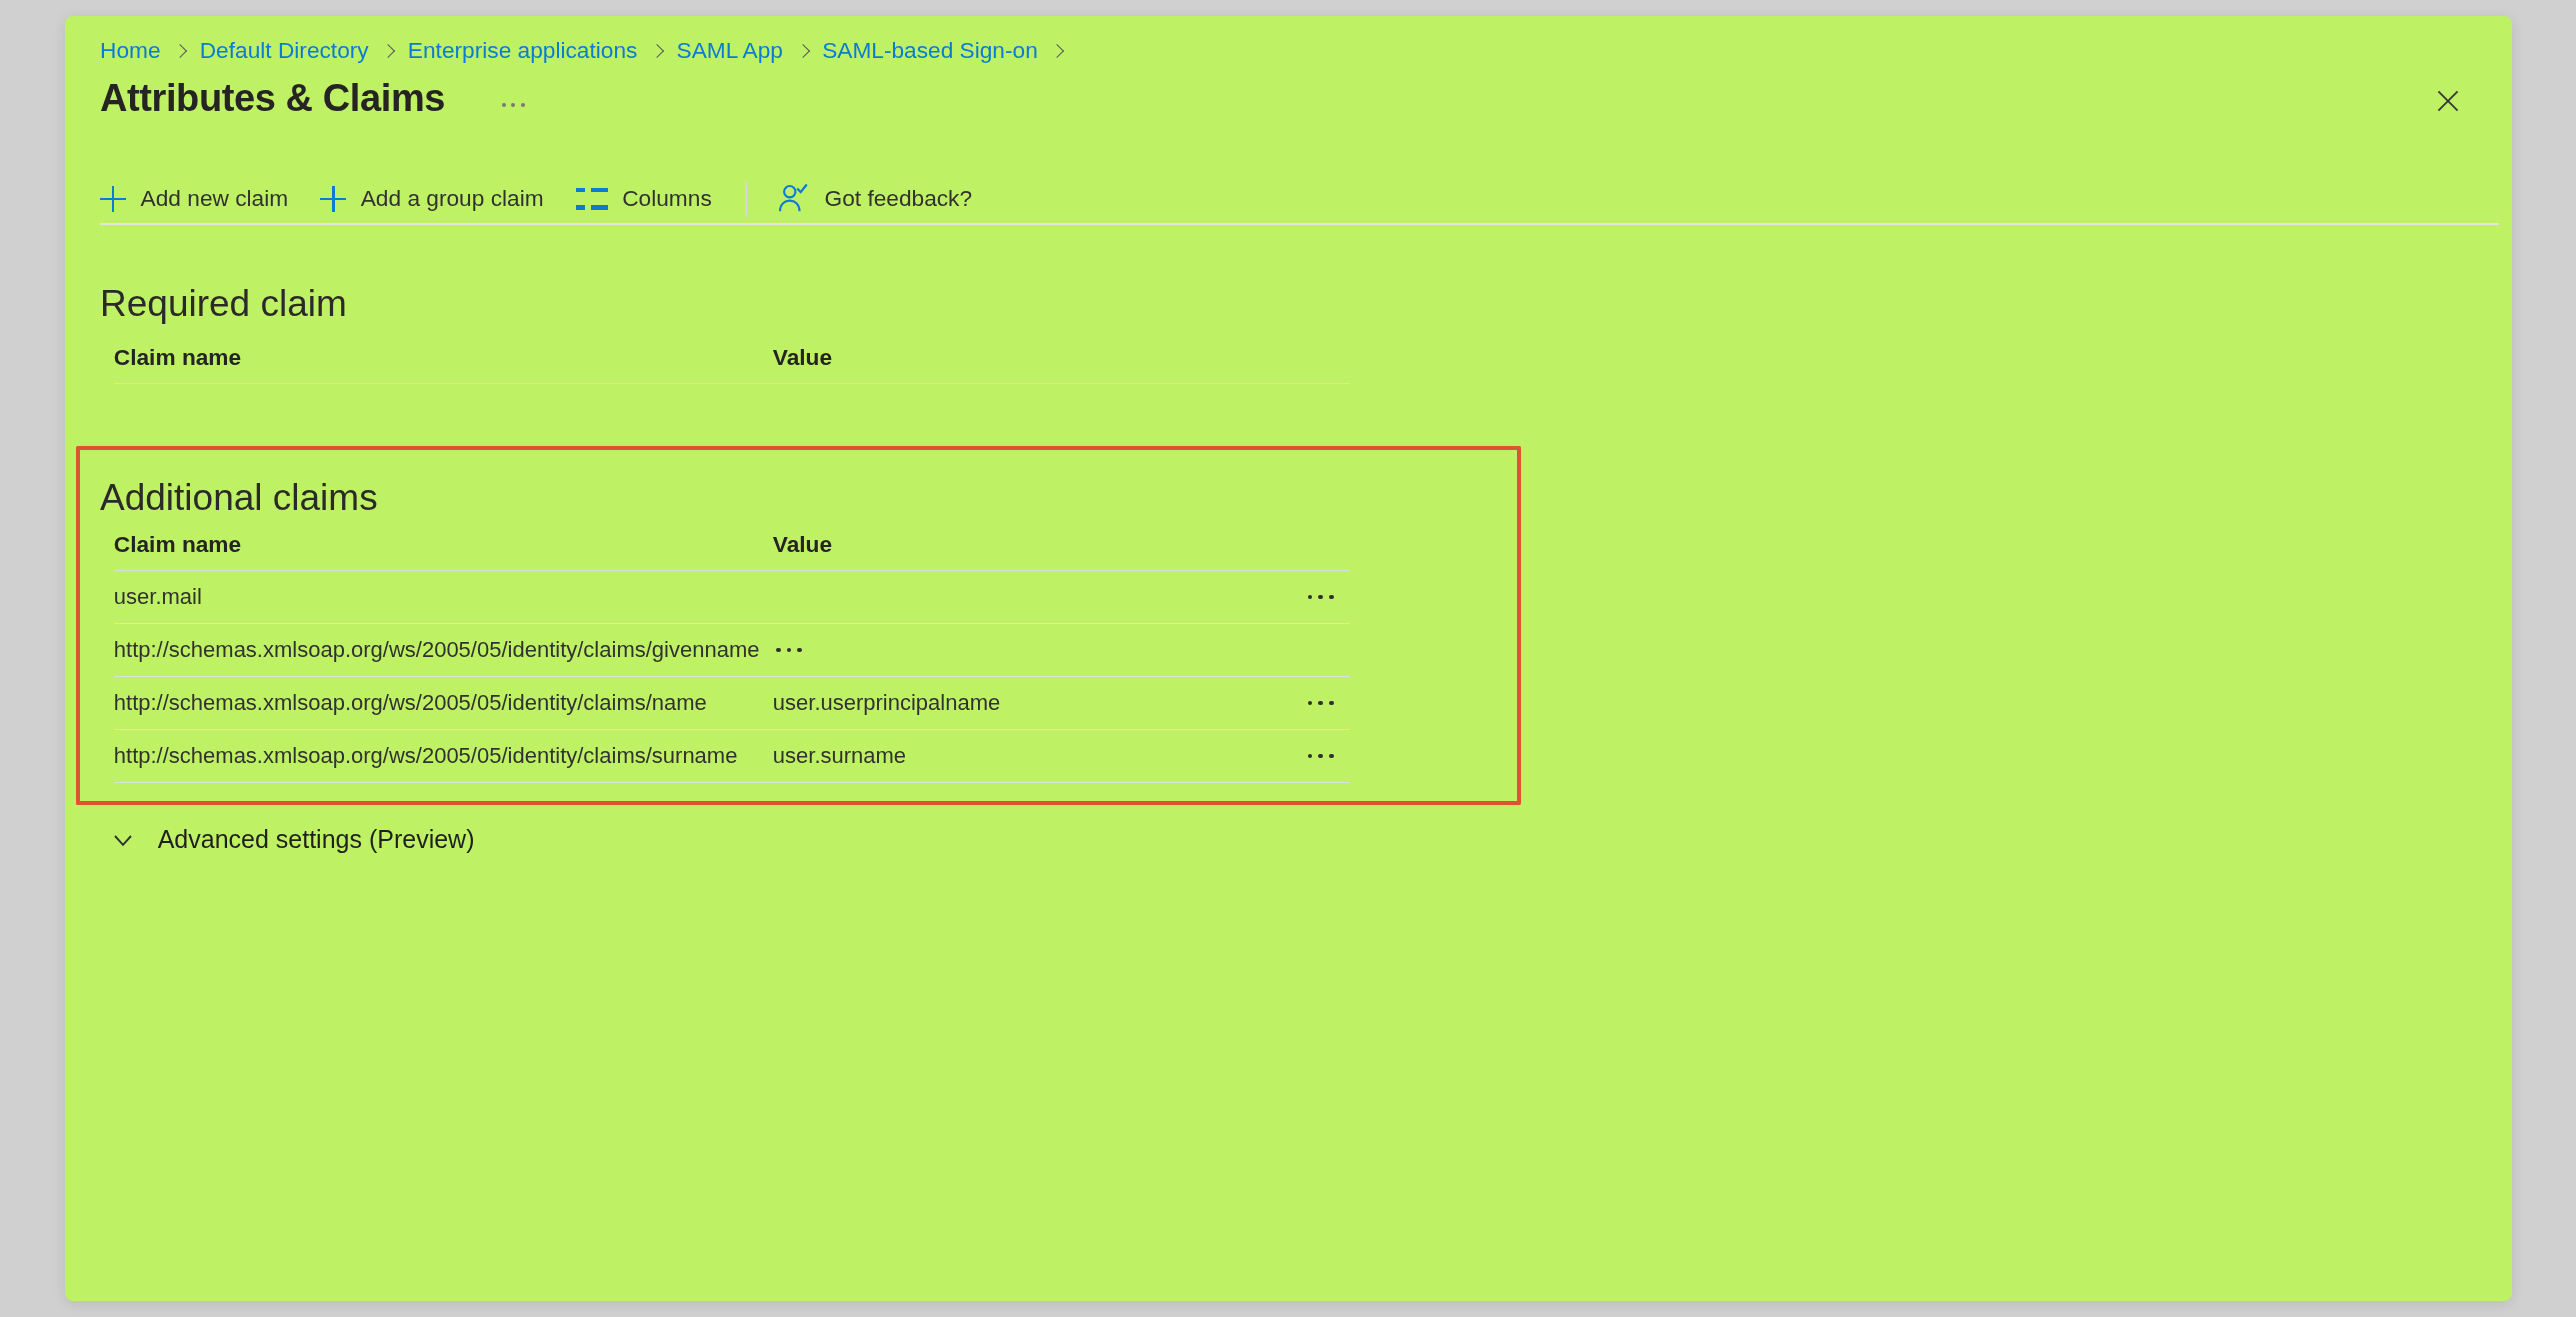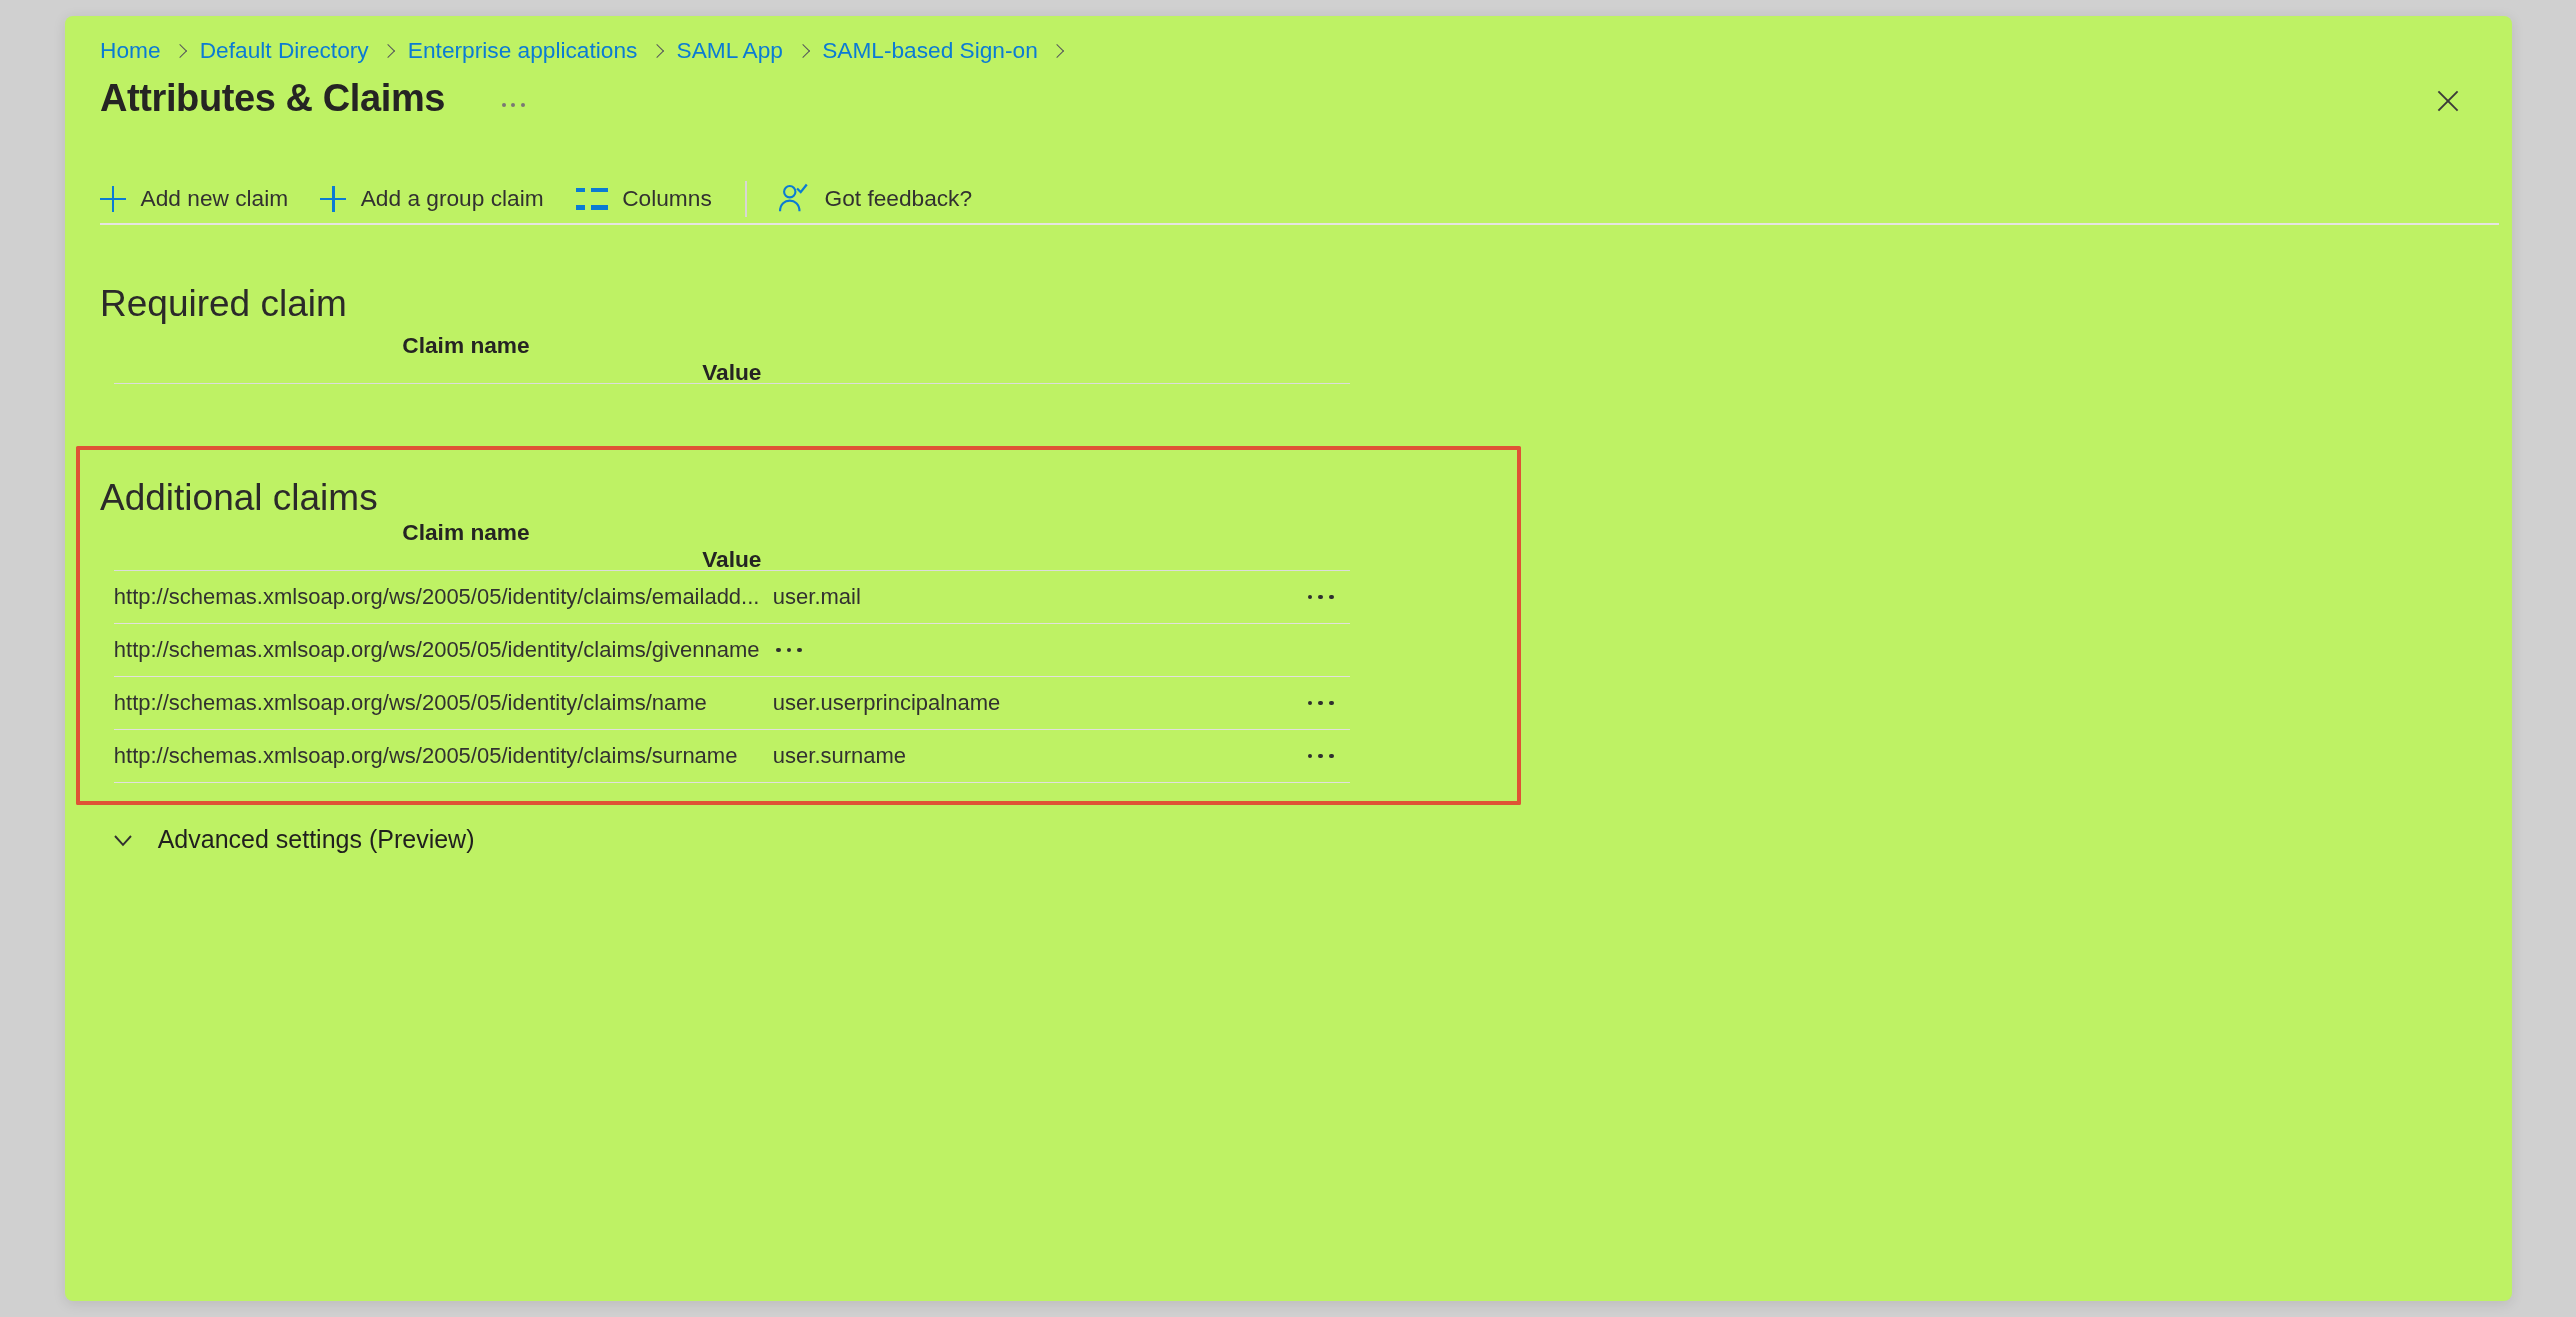--- a/index.html
+++ b/index.html
@@ -51,21 +51,21 @@
   .toolbar-sep { width:1.6px; height:36px; background:#d8d6d4; margin:0 29px 0 1.6px; }
 
   .toolbar-divider { position:absolute; top:207px; left:35px; right:13px; height:1.6px; background:#e6e4e2; }
 
   
   .section { position:absolute; left:35px; width:1264px; }
   .section-required { top:267px; }
   .section-additional { top:461px; }
   h2 { margin:0; font-size:37px; font-weight:400; color:#2b2a29; }
   .claims-table { margin-left:13.8px; width:1236px; }
-  .t-header { display:flex; align-items:center; height:52px; font-size:22.7px; font-weight:700; color:#252423; border-bottom:1.6px solid #dcdcdc;flex-direction:column; }
+  .t-header { display:flex; align-items:center; height:52px; font-size:22.7px; font-weight:700; color:#252423; border-bottom:1.6px solid #dcdcdc; }
   .section-required .claims-table { margin-top:6.5px; }
   .section-additional .claims-table { margin-top:0; }
   .col-name { width:659px; padding-right:16px; }
   .col-value { flex:1; }
   .t-row { display:flex; align-items:center; height:55px; font-size:22px; color:#323130; border-bottom:1.6px solid #e2e0de; cursor:pointer; }
   .section-additional .t-row { height:53px; }
   .t-row .cell-name { width:659px; padding-right:16px; white-space:nowrap; overflow:hidden; }
   .t-row .cell-value { flex:1; white-space:nowrap; }
   .row-menu { display:flex; gap:5.7px; margin-right:13px; padding:8px 3.2px; cursor:pointer; }
   .row-menu i { width:4.9px; height:4.9px; border-radius:50%; background:#2f2f2f; }
@@ -159,21 +159,20 @@
   <div class="highlight-box"></div>
 
   <section class="section section-additional">
     <h2>Additional claims</h2>
     <div class="claims-table">
       <div class="t-header">
         <span class="col-name">Claim name</span>
         <span class="col-value">Value</span>
       </div>
       <div class="t-row">
-        <span class="cell-name">http://schemas.xmlsoap.org/ws/2005/05/identity/claims/emailadd...</span>
         <span class="cell-value">user.mail</span>
         <span class="row-menu">
             <i></i>
             <i></i>
             <i></i>
           </span>
       </div>
       <div class="t-row">
         <span class="cell-name">http://schemas.xmlsoap.org/ws/2005/05/identity/claims/givenname</span>
         <span class="row-menu">

